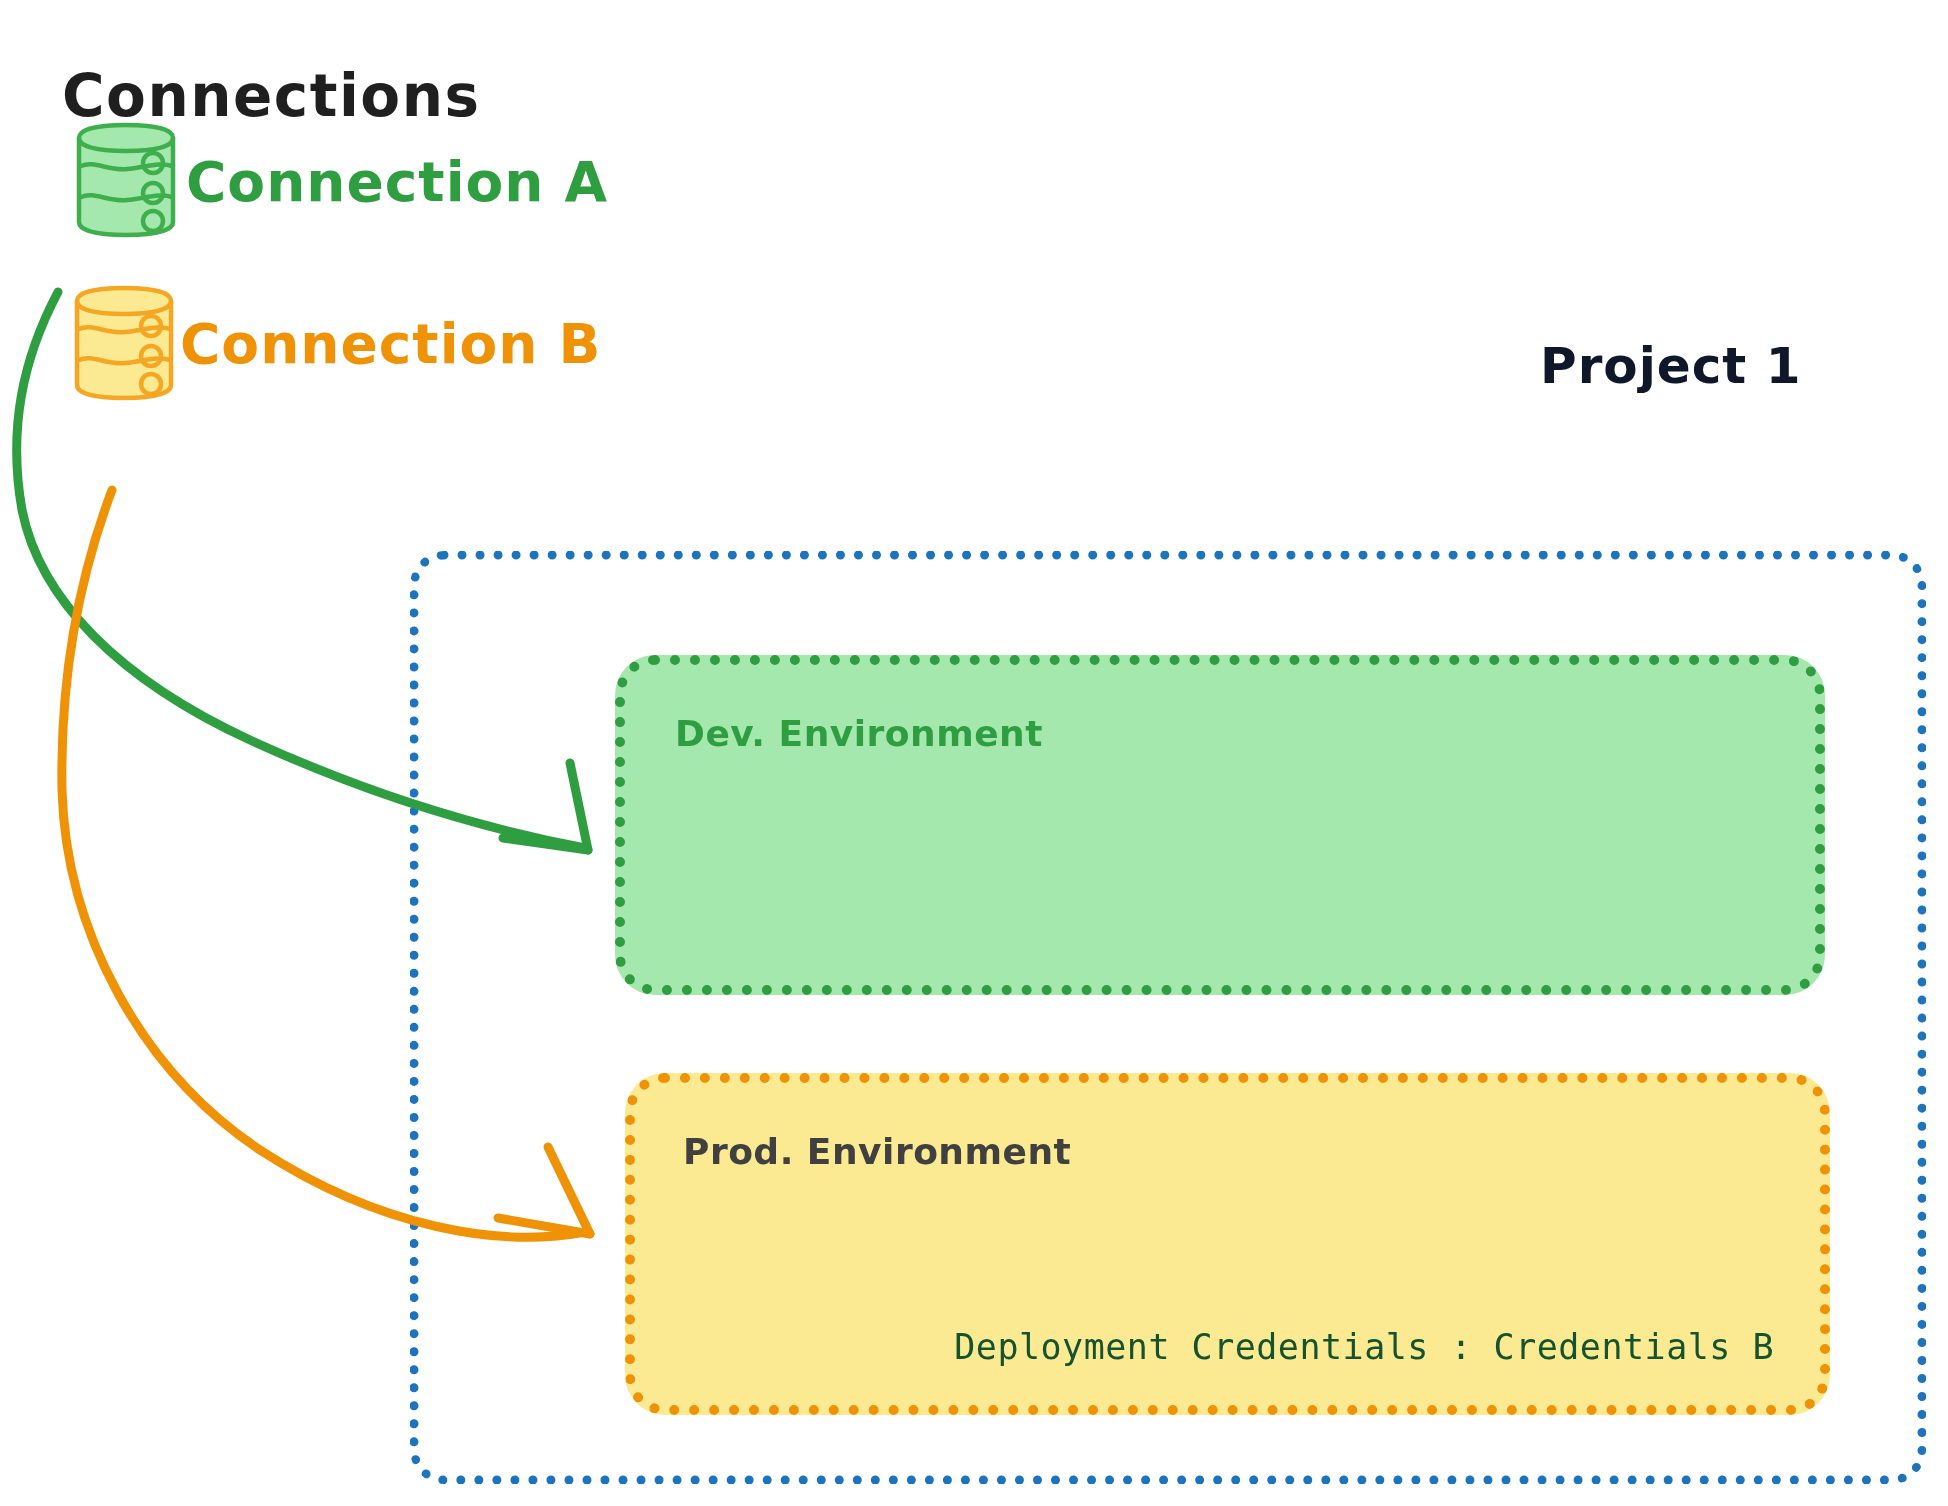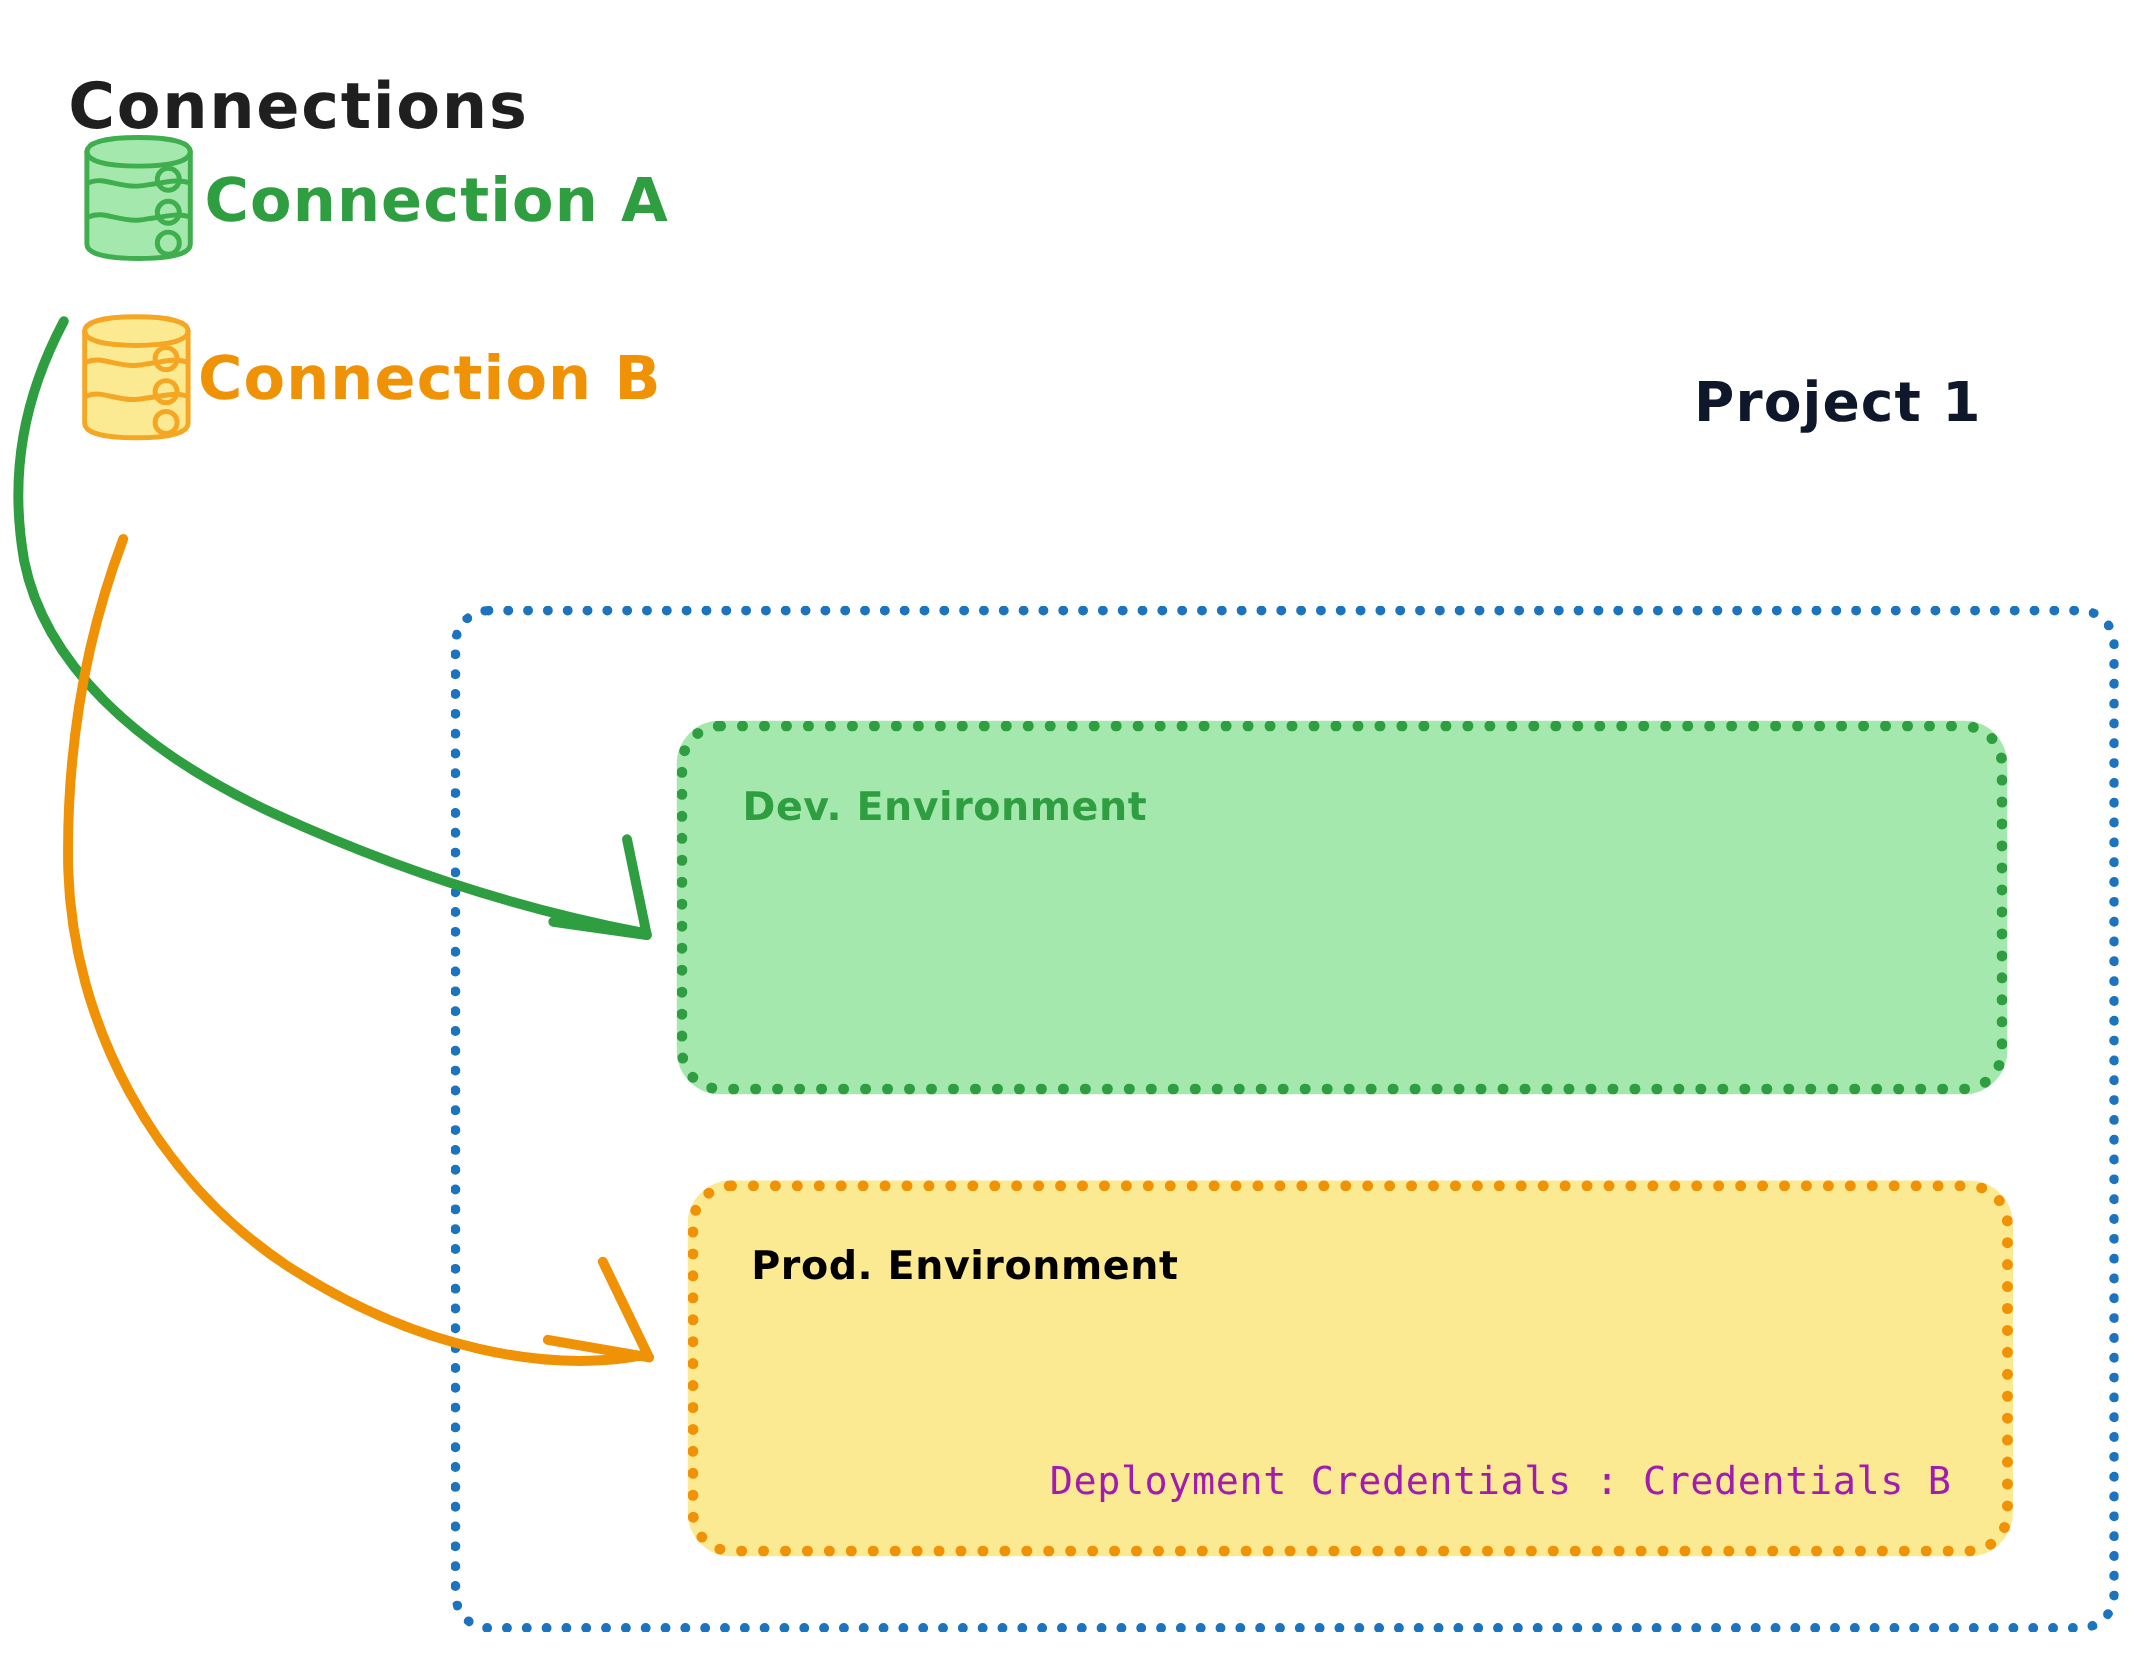--- a/index.html
+++ b/index.html
@@ -101,34 +101,34 @@
 
   .env-title {
     position: absolute;
     font-family: "DejaVu Sans", sans-serif;
     font-size: 36px;
     font-weight: 600;
     letter-spacing: 0.5px;
     white-space: nowrap;
   }
   #dev-env-title { left: 50px; top: 48px; color: #2E9E41; }
-  #prod-env-title { left: 48px; top: 48px; color: #000000; text-align: center; }
+  #prod-env-title { left: 48px; top: 48px; color: #404040; text-align: center; }
 
   .env-cred {
     position: absolute;
     right: 46px;
     bottom: 38px;
     font-family: "DejaVu Sans Mono", monospace;
     font-size: 35px;
     font-weight: 500;
     letter-spacing: 0.5px;
     white-space: nowrap;
   }
   #dev-env-cred { color: #2E9E41; }
-  #prod-env-cred { color: #a21caf; margin-top: 10px; }
+  #prod-env-cred { color: #14532d; margin-top: 10px; }
 
   
   #arrow-layer {
     position: absolute;
     left: 0;
     top: 0;
     width: 1948px;
     height: 1506px;
     pointer-events: none;
   }

